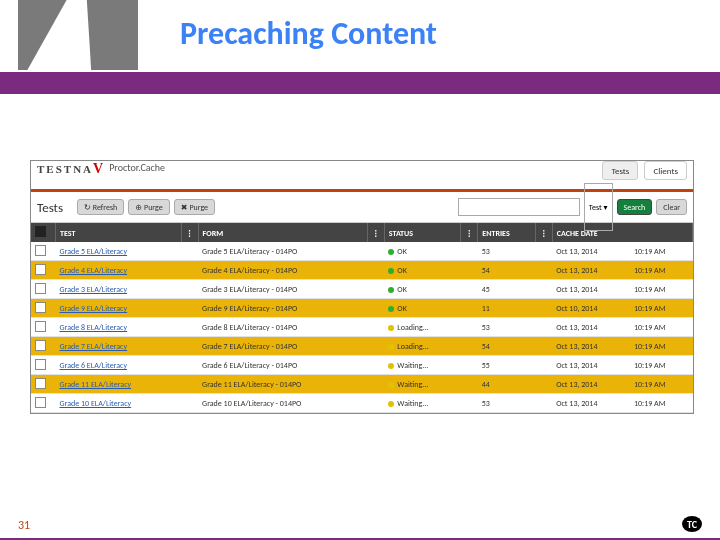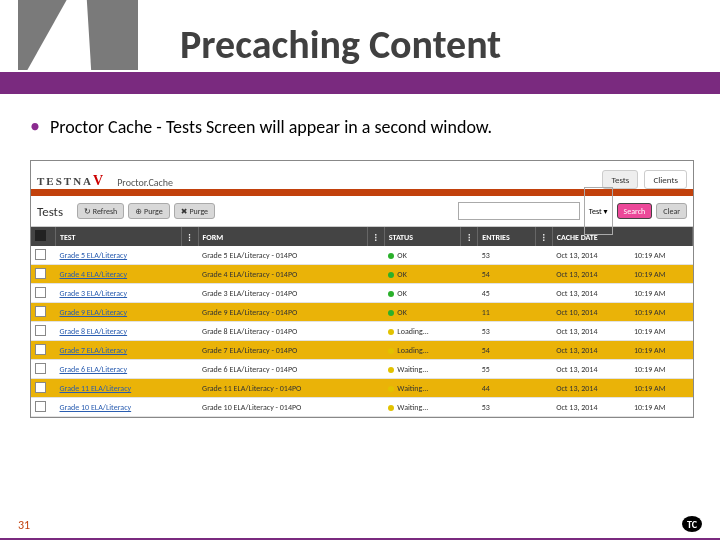--- a/index.html
+++ b/index.html
@@ -1,34 +1,34 @@
 <!DOCTYPE html>
 <html><head>
 <meta charset="utf-8">
 <style>
 html,body{margin:0;padding:0;font-family:Calibri,Arial,sans-serif;background:#fff}
 .slide{width:720px;height:540px;position:relative;box-sizing:border-box;border-bottom:2px solid #7a2a7f}
 .logo-block{position:absolute;left:18px;top:0;width:120px;height:70px;background:#7a7a7a;overflow:hidden}
 .logo-block::after{content:"";position:absolute;left:15px;top:-10px;width:70px;height:90px;background:#fff;transform:skewX(-14deg);clip-path:polygon(40% 0,60% 0,100% 100%,0 100%)}
-.title{position:absolute;left:180px;top:20px;font-size:40px;font-weight:700;color:#404040}
+.title{position:absolute;left:180px;top:14px;font-size:32px;font-weight:700;color:#3b82f6}
 .purple-bar{position:absolute;left:0;top:72px;width:100%;height:22px;background:#7a2a7f}
 .bullet-row{position:absolute;left:30px;top:114px;right:30px;font-size:18px;color:#000}
 .dot{color:#8a2a8f;font-size:20px;margin-right:10px}
 .screenshot{position:absolute;left:30px;top:160px;right:30px;width:662px;border:1px solid #888;font-size:9px;background:#fff}
-.app-hdr{display:flex;align-items:flex-end;height:28px;border-bottom:7px solid #c2410c;padding:0 6px}
+.app-hdr{display:flex;align-items:flex-start;height:28px;border-bottom:3px solid #c2410c;padding:0 6px}
 .brand{font-family:Georgia,serif;font-weight:700;letter-spacing:2px;font-size:11px;color:#444}
 .brand .v{color:#c00;font-size:14px}
-.pc-label{margin-left:12px;font-size:10px;color:#555}
+.pc-label{margin-left:4px;font-size:10px;color:#555}
 .tabs{margin-left:auto;display:flex;gap:6px}
 .tab{padding:3px 8px;border:1px solid #ccc;border-radius:3px;font-size:9px;color:#333}
 .tab.active{background:#eee}
 .toolbar{display:flex;align-items:center;height:30px;border-bottom:1px solid #ccc;padding:0 6px;gap:4px}
 .section-label{font-size:13px;color:#333;margin-right:10px}
 .btn{background:#d8d8d8;border:1px solid #aaa;border-radius:3px;padding:2px 6px;font-size:8px;display:inline-flex;align-items:center;gap:2px;color:#333}
-.dark{background:#ec4899;color:#fff;border-color:#444}
+.dark{background:#15803d;color:#fff;border-color:#444}
 .searchbox{flex:1;max-width:120px;height:16px;border:1px solid #aaa;margin-left:auto}
 .select{border:1px solid #aaa;padding:18px 4px;font-size:8px}
 .tbl{width:100%;border-collapse:collapse}
 .tbl th{background:#444;color:#fff;font-size:8px;text-align:left;padding:3px 4px;border-right:1px solid #666;font-weight:700}
 .tbl td{font-size:8px;padding:2.5px 4px;border-bottom:1px solid #e2e2e2;color:#333}
 .tbl tr.alt td{background:#eab308}
 .tbl .test-link{color:#2a5db0;text-decoration:underline}
 .ck{width:9px;height:9px;border:1px solid #888;display:inline-block;background:#fff}
 .hck{width:9px;height:9px;border:1px solid #222;display:inline-block;background:#222}
 .status-dot{width:6px;height:6px;border-radius:50%;display:inline-block;margin-right:3px;vertical-align:middle}
@@ -38,23 +38,20 @@
 .tc-badge{position:absolute;right:18px;bottom:6px;width:20px;height:16px;border-radius:50%;background:#000000;color:#fff;font-size:10px;font-weight:700;display:flex;align-items:center;justify-content:center}
 </style>
 </head>
 <body>
 
 <div class="slide">
   <div class="logo-block"></div>
   <div class="title">Precaching Content</div>
   <div class="purple-bar"></div>
 
-  <div class="bullet-row">
-    <span class="dot">•</span><span>Proctor Cache - Tests Screen will appear in a second window.</span>
-  </div>
 
   <div class="screenshot">
     <div class="app-hdr">
       <span class="brand"><span>TESTNA</span><span class="v">V</span></span>
       <span class="pc-label">Proctor.Cache</span>
       <div class="tabs">
         <div class="tab active">Tests</div>
         <div class="tab">Clients</div>
       </div>
     </div>

